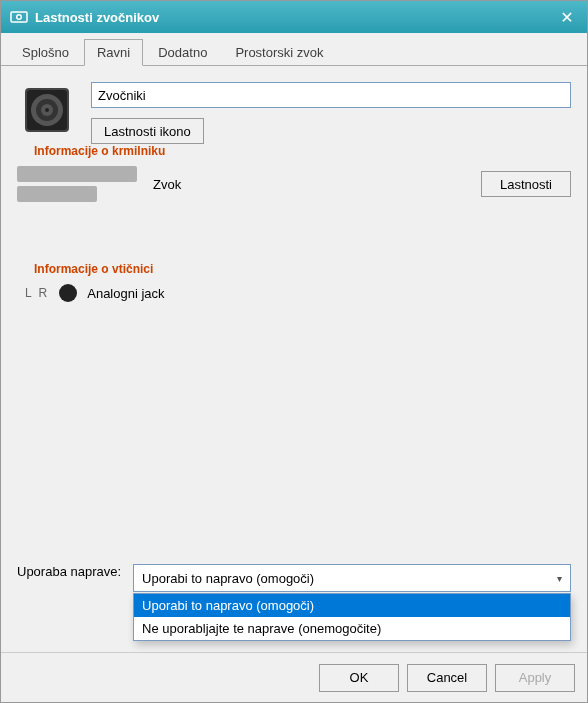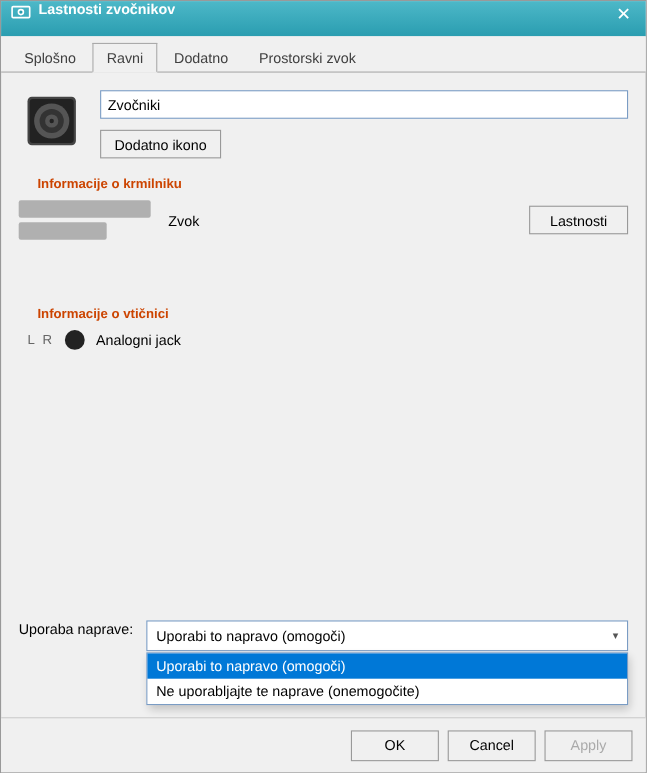--- a/index.html
+++ b/index.html
@@ -20,20 +20,21 @@
       border: 1px solid #999;
       display: flex;
       flex-direction: column;
       box-shadow: 2px 2px 8px rgba(0,0,0,0.4);
       position: relative;
     }
     .title-bar {
       background: linear-gradient(to bottom, #4db8c8, #2a9db0);
       height: 32px;
       display: flex;
+      align-items: center;
       padding: 0 8px;
       flex-shrink: 0;
     }
     .title-bar-icon {
       width: 20px;
       height: 20px;
       margin-right: 6px;
       flex-shrink: 0;
     }
     .title-bar-title {
@@ -81,21 +82,21 @@
     }
     .content {
       flex: 1;
       padding: 16px;
       overflow: hidden;
       position: relative;
     }
     .device-header {
       display: flex;
       align-items: flex-start;
-      margin-bottom: 16px;
+      margin-bottom: 0;
     }
     .device-icon {
       width: 60px;
       height: 55px;
       margin-right: 14px;
       flex-shrink: 0;
       display: flex;
       align-items: center;
       justify-content: center;
     }
@@ -277,21 +278,21 @@
           <rect x="4" y="4" width="44" height="44" rx="4" fill="#444"></rect>
           <rect x="6" y="6" width="40" height="40" rx="3" fill="#222"></rect>
           <circle cx="26" cy="26" r="16" fill="#555"></circle>
           <circle cx="26" cy="26" r="11" fill="#333"></circle>
           <circle cx="26" cy="26" r="6" fill="#555"></circle>
           <circle cx="26" cy="26" r="2" fill="#222"></circle>
         </svg>
       </div>
       <div class="device-name-section">
         <input class="text-input" type="text" value="Zvočniki" style="">
-        <button class="btn" style="align-self:flex-start; margin-top:4px;">Dodatno ikono</button>
+        <button class="btn" style="align-self:flex-start; margin-top:4px;">Lastnosti ikono</button>
       </div>
     </div>
 
     <div class="controller-section">
       <div class="section-label">Informacije o krmilniku</div>
       <div class="controller-row">
         <div class="controller-left">
           <div class="controller-info">
             <div class="gray-bar gray-bar-wide"></div>
             <div class="gray-bar gray-bar-narrow"></div>

